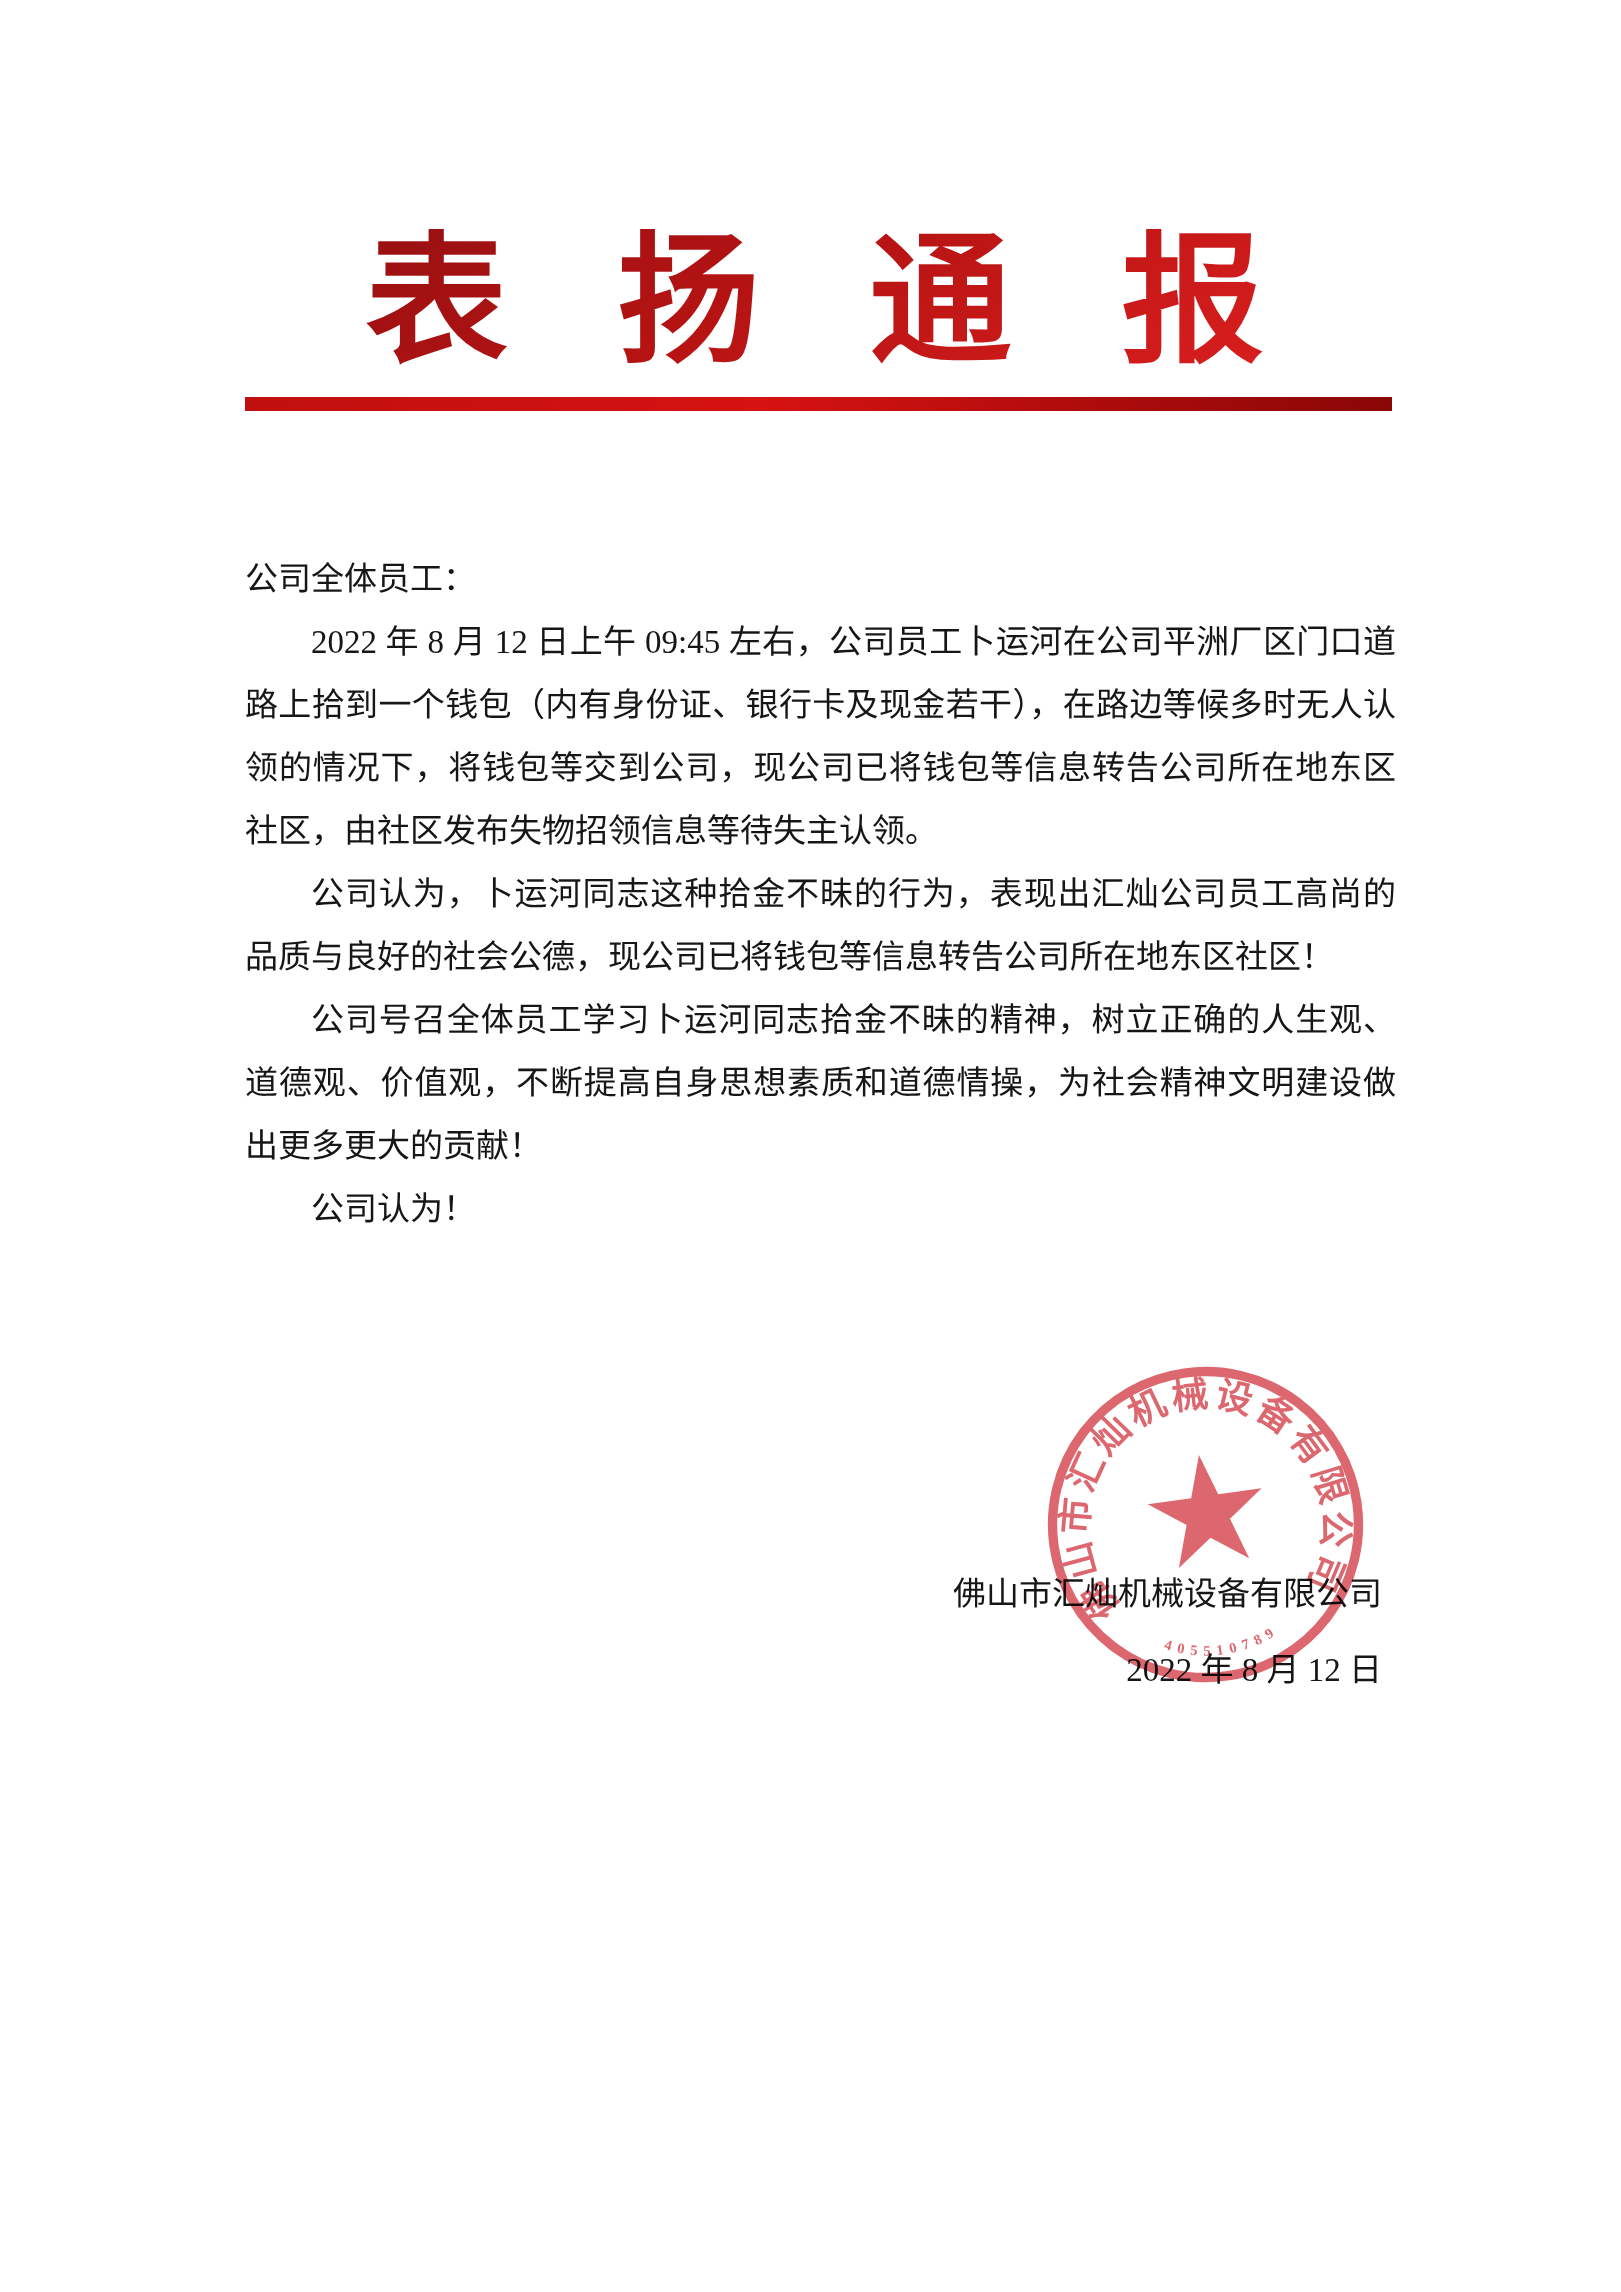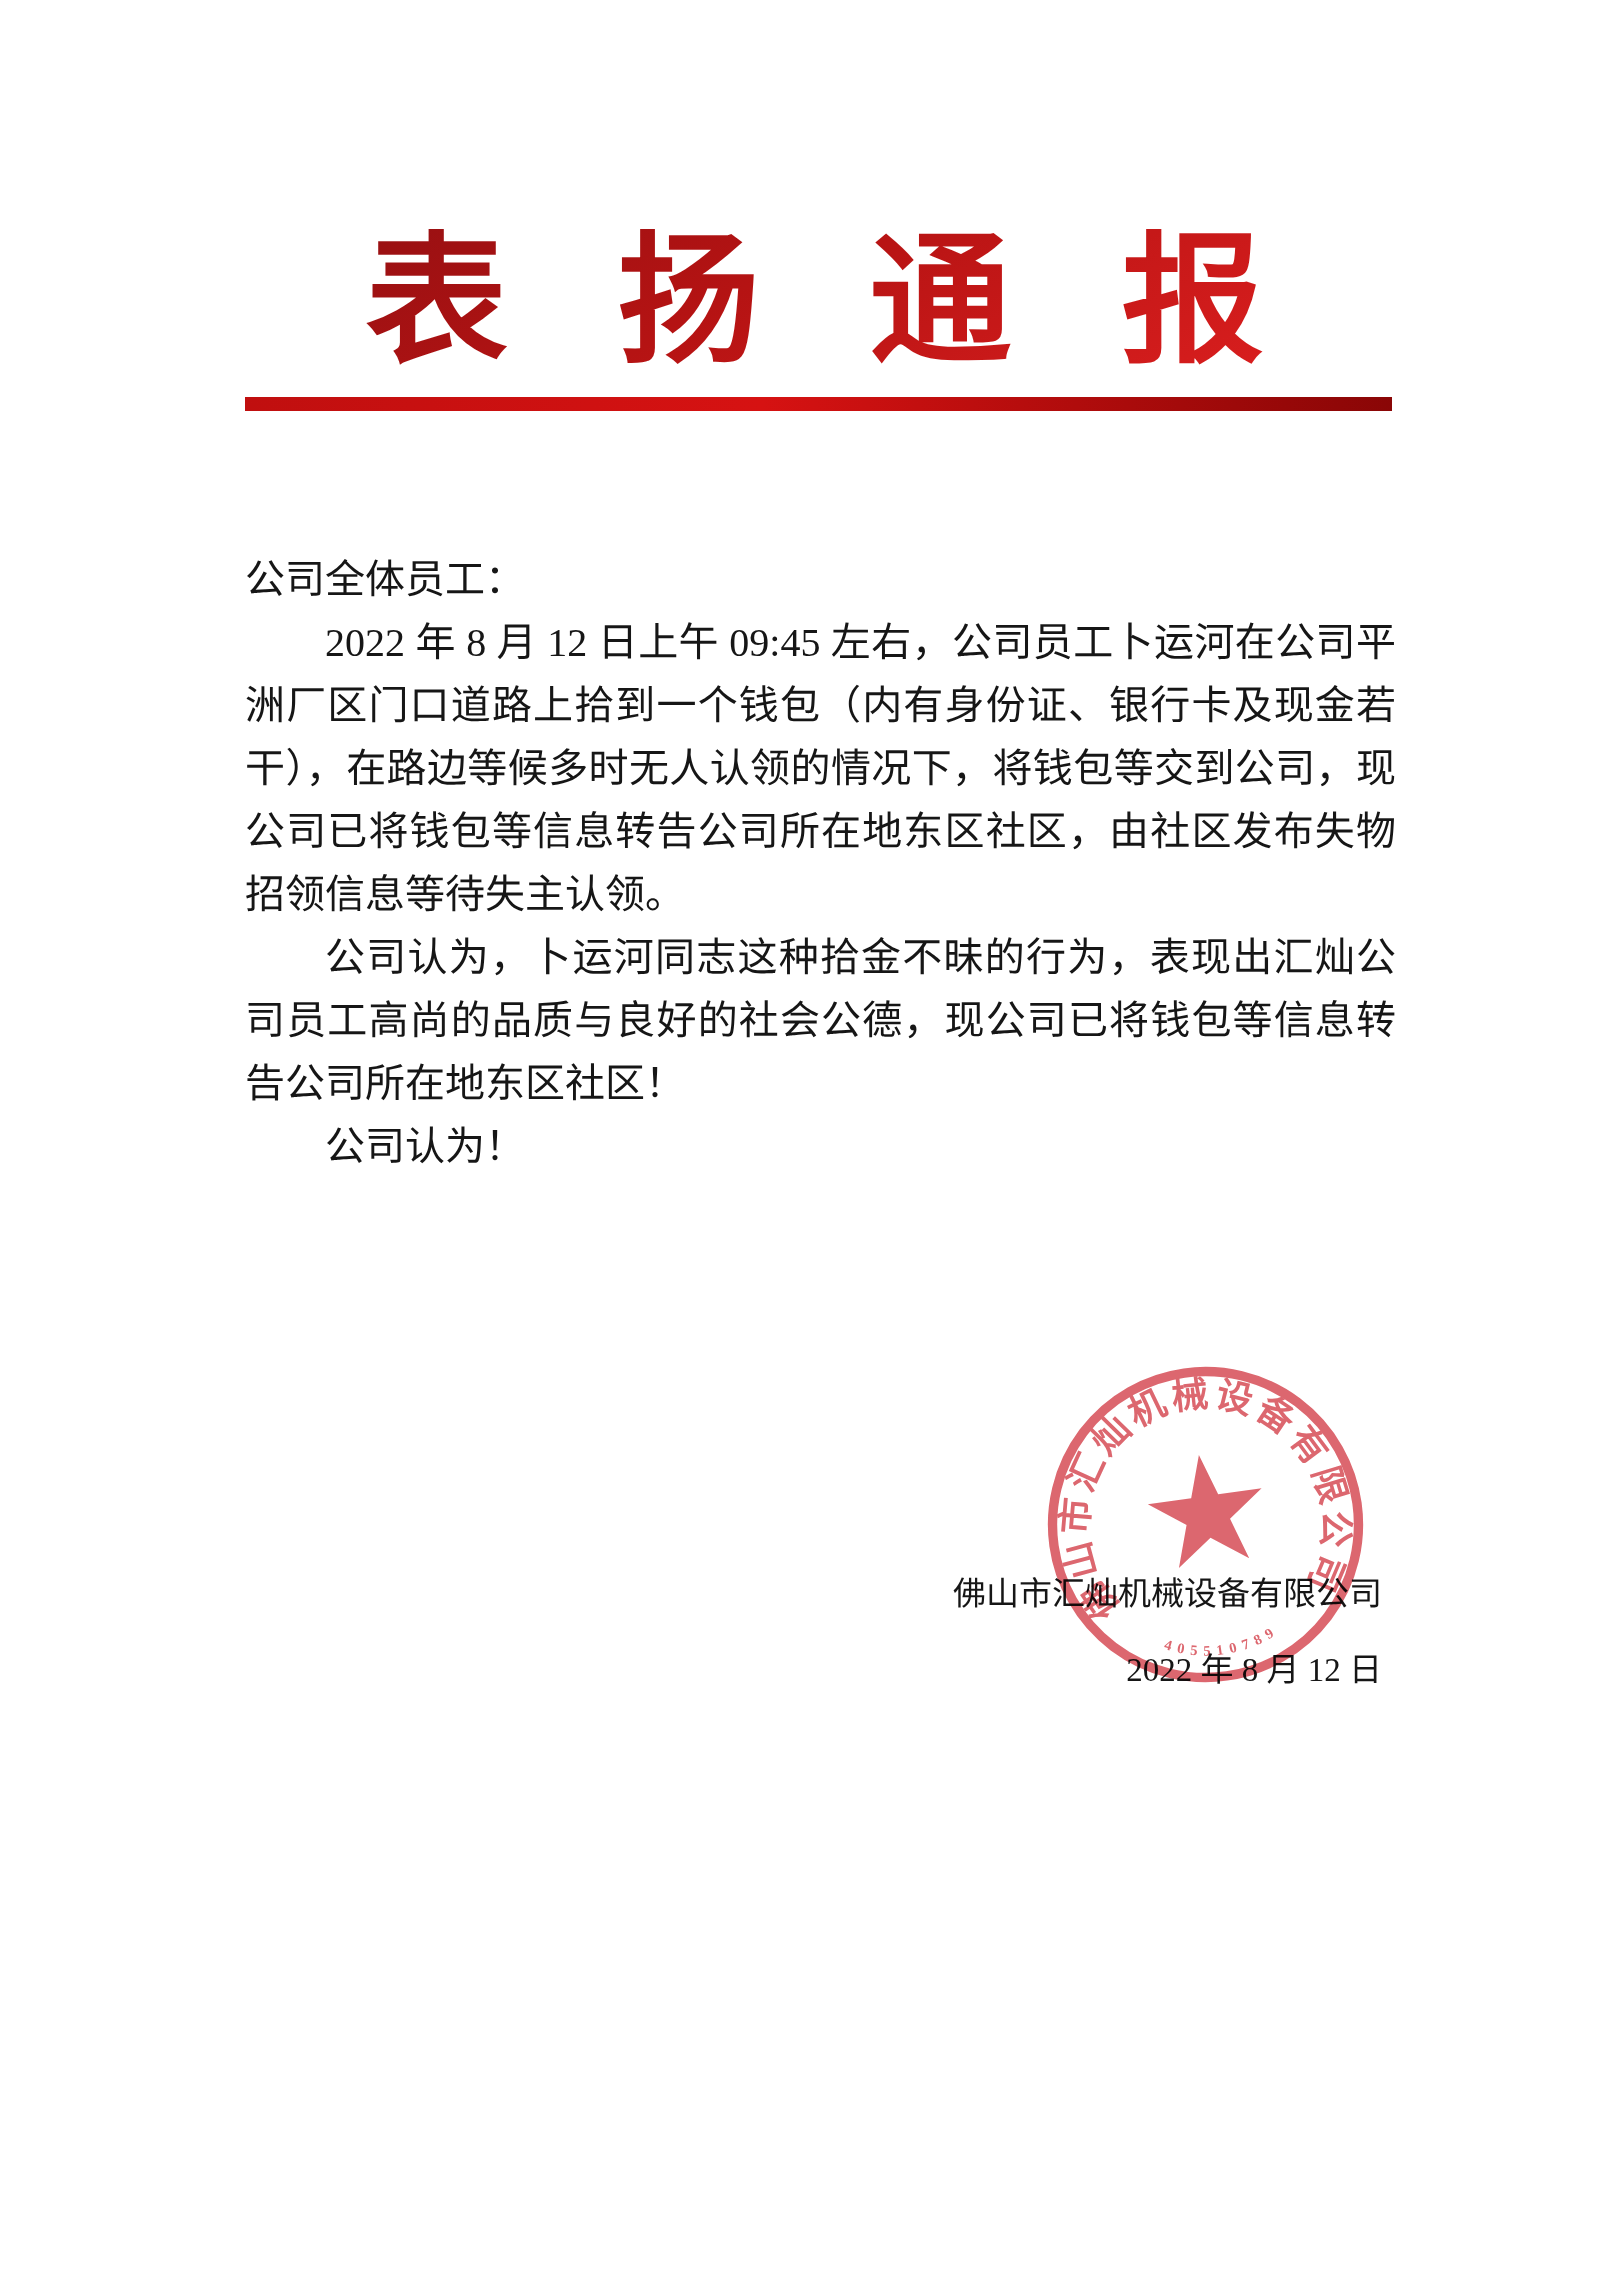--- a/index.html
+++ b/index.html
@@ -50,21 +50,21 @@
     height: 13.7px;
     background: linear-gradient(90deg, #c00f0f, #d61212 45%, #8a0606 100%);
   }
 
   
   .notice-body {
     position: absolute;
     left: 245px;
     top: 548px;
     width: 1151px;
-    font-size: 40px;
+    font-size: 33px;
     line-height: 63px;
     text-align: justify;
     text-justify: inter-ideograph;
     color: #161616;
   }
   .notice-body p { margin: 0; }
   .notice-body p.indent { text-indent: 2em; }
 
   
   .signature {
@@ -100,20 +100,21 @@
 <div class="page">
 
   <h1 class="doc-title">表扬通报</h1>
 
   <div class="title-rule"></div>
 
   <div class="notice-body">
     <p>公司全体员工：</p>
     <p class="indent">2022 年 8 月 12 日上午 09:45 左右，公司员工卜运河在公司平洲厂区门口道路上拾到一个钱包（内有身份证、银行卡及现金若干），在路边等候多时无人认领的情况下，将钱包等交到公司，现公司已将钱包等信息转告公司所在地东区社区，由社区发布失物招领信息等待失主认领。</p>
     <p class="indent">公司认为，卜运河同志这种拾金不昧的行为，表现出汇灿公司员工高尚的品质与良好的社会公德，现公司已将钱包等信息转告公司所在地东区社区！</p>
+    <p class="indent">公司号召全体员工学习卜运河同志拾金不昧的精神，树立正确的人生观、道德观、价值观，不断提高自身思想素质和道德情操，为社会精神文明建设做出更多更大的贡献！</p>
     <p class="indent">公司认为！</p>
   </div>
 
   <div class="signature">
     <div>佛山市汇灿机械设备有限公司</div>
     <div>2022 年 8 月 12 日</div>
   </div>
 
   <svg class="seal" viewBox="0 0 320 320" xmlns="http://www.w3.org/2000/svg">
     <defs>

